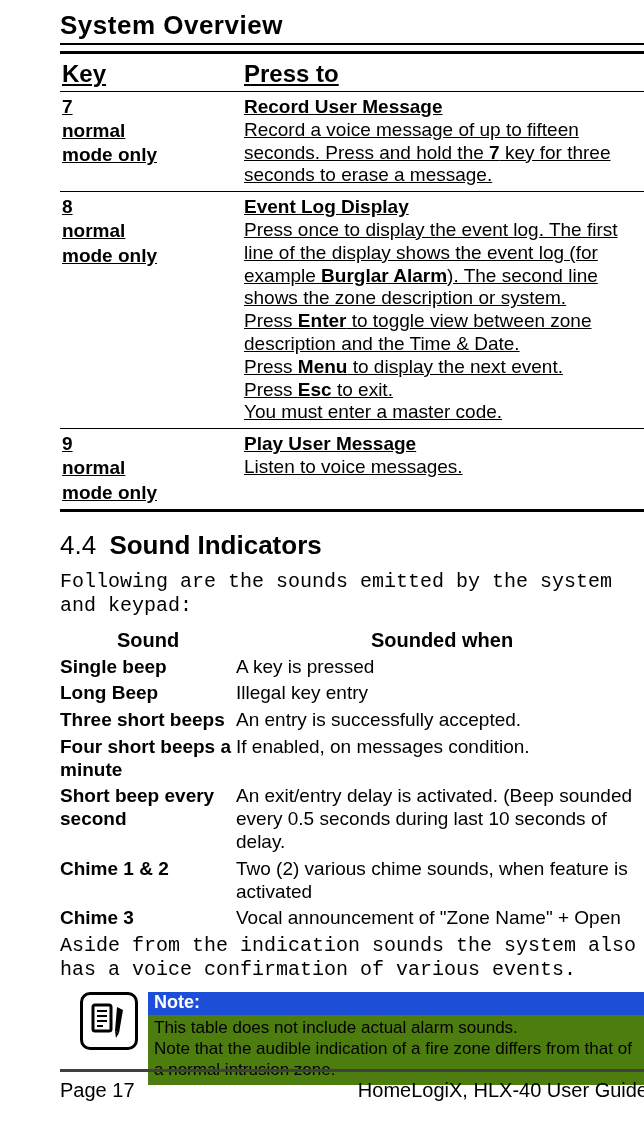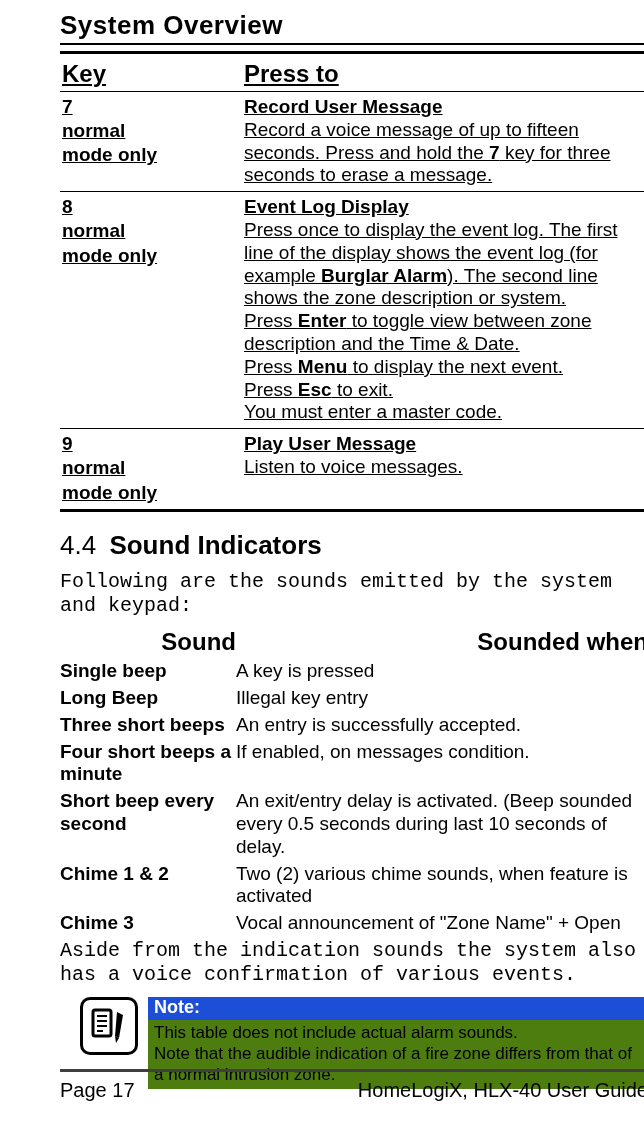--- a/index.html
+++ b/index.html
@@ -63,22 +63,22 @@
     font-weight: normal;
   }
   .section-num .num { font-weight: normal; margin-right: 6px; }
   .section-num .title { font-weight: bold; }
   .body-p { font-size: 20px; margin: 8px 0 10px 0; font-family: Liberation Mono, monospace; }
   .sound-table {
     width: 100%;
     border-collapse: collapse;
   }
   .sound-table th {
-    text-align: right;
-    font-size: 24px;
+    text-align: center;
+    font-size: 20px;
     font-weight: bold;
     padding: 0 0 2px 0;
   }
   .sound-table td {
     text-align: left;
     vertical-align: top;
     padding: 2px 0 2px 0;
     font-size: 19px;
   }
   .sound-col { width: 176px; font-weight: bold; }

